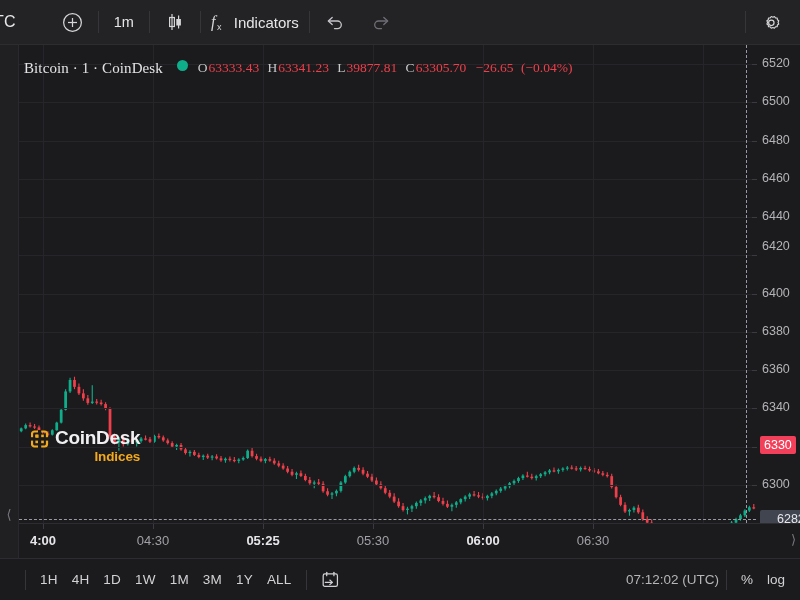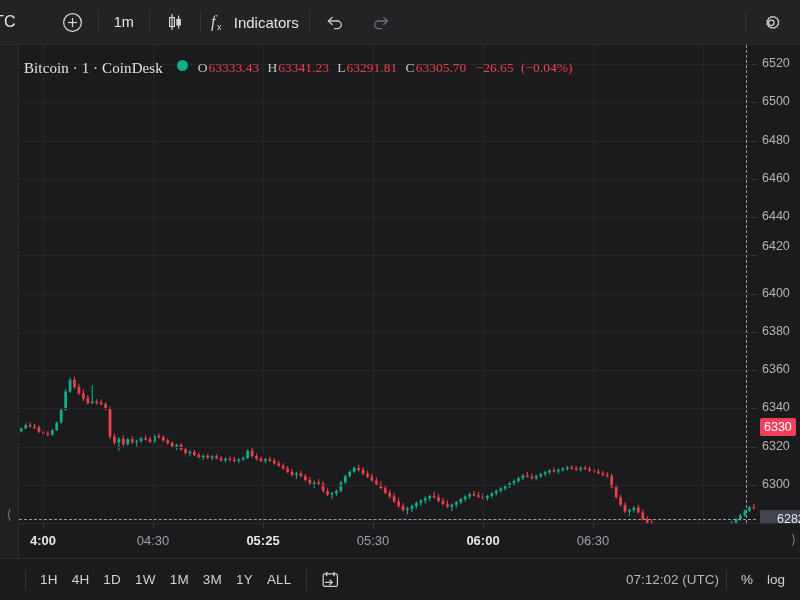--- a/index.html
+++ b/index.html
@@ -510,31 +510,49 @@
           <line x1="721.46" y1="468.82" x2="721.46" y2="475.71" stroke="#0fae8a" stroke-width="1.1"></line>
           <rect x="720.08" y="470.35" width="2.75" height="3.82" fill="#0fae8a"></rect>
           <line x1="725.90" y1="464.23" x2="725.90" y2="471.88" stroke="#0fae8a" stroke-width="1.1"></line>
           <rect x="724.52" y="465.57" width="2.75" height="4.78" fill="#0fae8a"></rect>
           <line x1="730.34" y1="460.79" x2="730.34" y2="466.91" stroke="#0fae8a" stroke-width="1.1"></line>
           <rect x="728.96" y="462.32" width="2.75" height="3.25" fill="#0fae8a"></rect>
           <line x1="734.78" y1="458.88" x2="734.78" y2="464.23" stroke="#ef3f4b" stroke-width="1.1"></line>
           <rect x="733.40" y="462.32" width="2.75" height="1.20" fill="#ef3f4b"></rect>
         </svg>
 
+      <div class="wm">
+        <div class="mark">
+          <svg width="20" height="20" viewBox="0 0 20 20">
+            <rect x="1" y="2.5" width="15" height="15" rx="2.4" fill="none" stroke="#f2a91b" stroke-width="2.2"></rect>
+            <rect x="4.4" y="5.6" width="3.2" height="3.2" fill="#f2a91b"></rect>
+            <rect x="4.4" y="11" width="3.2" height="3.2" fill="#f2a91b"></rect>
+            <rect x="9.6" y="5.6" width="3.2" height="3.2" fill="#f2a91b"></rect>
+            <rect x="9.6" y="11" width="3.2" height="3.2" fill="#f2a91b"></rect>
+            <rect x="0" y="8.2" width="18" height="3.4" fill="#1b1b1d"></rect>
+            <rect x="7" y="1" width="3.2" height="18" fill="#1b1b1d"></rect>
+            <rect x="4.4" y="5.6" width="3.2" height="3.2" fill="#f2a91b"></rect>
+          </svg>
+        </div>
+        <div class="cdtext">
+          <div class="cd1">CoinDesk</div>
+          <div class="cd2">Indices</div>
+        </div>
+      </div>
 
       <div class="vcross" id="vcross" style="left: 727px;"></div>
       <div class="hcross" id="hcross" style="top: 474px;"></div>
 
       <div class="legend">
         <span class="title">Bitcoin · 1 · CoinDesk</span>
         <span class="dot"></span>
         <span class="ohlc">
           <span class="k">O</span><span>63333.43</span>
           <span class="k" style="margin-left:4px">H</span><span>63341.23</span>
-          <span class="k" style="margin-left:4px">L</span><span>63291.81</span>
+          <span class="k" style="margin-left:4px">L</span><span>39877.81</span>
           <span class="k" style="margin-left:4px">C</span><span>63305.70</span>
           <span style="margin-left:5px">−26.65</span>
           <span style="margin-left:3px">(−0.04%)</span>
         </span>
       </div>
     </div>
 
     <div class="priceaxis" id="priceaxis">
         <div class="ptick" style="top: 19px;"></div>
         <div class="plabel" style="top: 11.12px;">6520</div>
@@ -553,21 +571,21 @@
         <div class="ptick" style="top: 287px;"></div>
         <div class="plabel" style="top: 278.8px;">6380</div>
         <div class="ptick" style="top: 325px;"></div>
         <div class="plabel" style="top: 317.04px;">6360</div>
         <div class="ptick" style="top: 363px;"></div>
         <div class="plabel" style="top: 355.28px;">6340</div>
         <div class="ptick" style="top: 402px;"></div>
         <div class="plabel" style="top: 393.52px;">6320</div>
         <div class="ptick" style="top: 440px;"></div>
         <div class="plabel" style="top: 431.76px;">6300</div>
-        <div class="plabel cur" style="top: 373px;">6330</div>
+        <div class="plabel cur" style="top: 391px;">6330</div>
         <div class="plabel cross" style="top: 465.176px; padding-left: 17px;">6282</div>
       </div>
 
     <div class="timeaxis" id="timeaxis">
       <div class="navarrow">⟩</div>
     <div class="ttick" style="left: 24px;"></div>
         <div class="tlabel major" style="left: 24px;">4:00</div>
         <div class="ttick" style="left: 134px;"></div>
         <div class="tlabel" style="left: 134px;">04:30</div>
         <div class="ttick" style="left: 244px;"></div>

